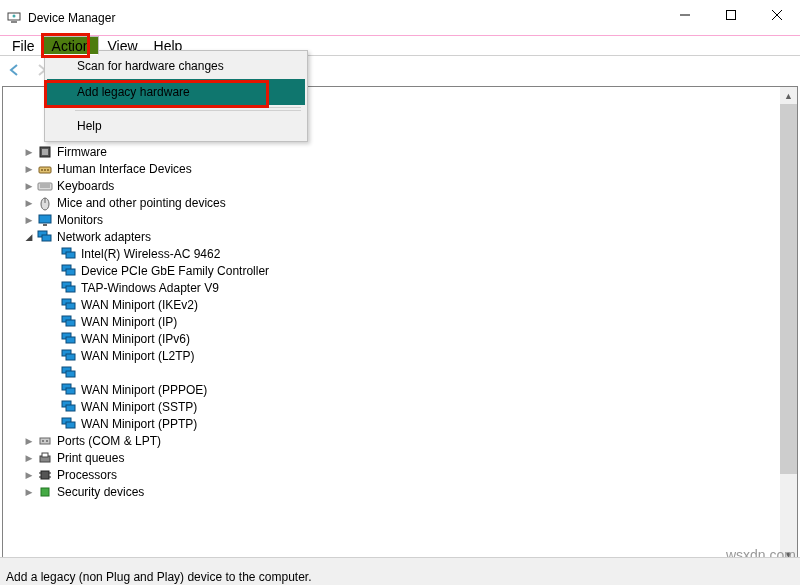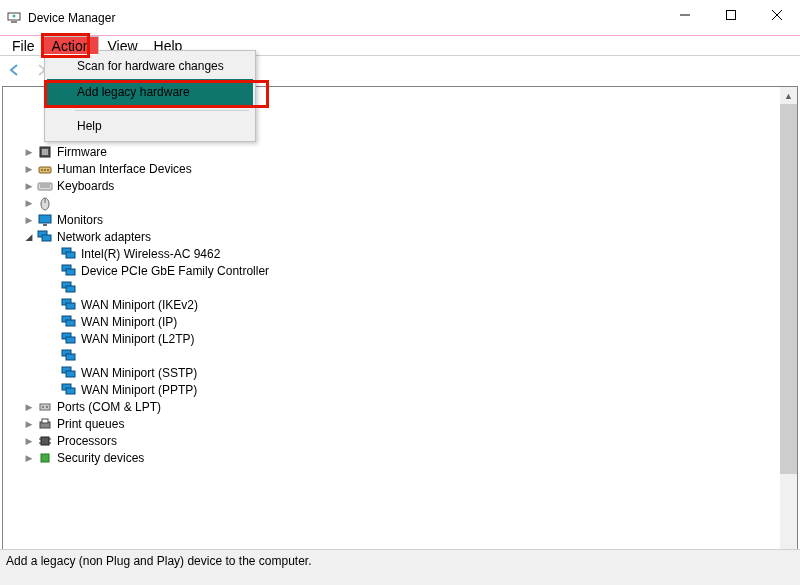--- a/index.html
+++ b/index.html
@@ -9,31 +9,31 @@
   .titlebar { height: 36px; display: flex; align-items: center; padding-left: 6px; border-bottom: 1px solid #f9a8d4; position: relative; }
   .titlebar .app-icon { width: 16px; height: 16px; margin-right: 6px; }
   .titlebar .title { font-size: 12px; color: #000; }
   .winbtns { position: absolute; right: 0; top: 0; height: 30px; display: flex; }
   .winbtn { width: 46px; height: 30px; display: flex; align-items: center; justify-content: center; font-size: 12px; color: #000; }
   .winbtn svg { stroke: #000; }
 
   
   .menubar { height: 20px; display: flex; align-items: stretch; padding-left: 4px; border-bottom: 1px solid #d0d0d0; position: relative; }
   .menuitem { font-size: 14px; padding: 2px 8px; display: flex; align-items: center; cursor: default; }
-  .menuitem.open { background: #ef4444; border: 1px solid #c0c0c0; border-bottom: 1px solid #fff; position: relative; z-index: 11; }
+  .menuitem.open { background: #4d7c0f; border: 1px solid #c0c0c0; border-bottom: 1px solid #fff; position: relative; z-index: 11; }
   .hl-action { position: absolute; left: 41px; top: -3px; width: 49px; height: 25px; border: 3px solid #e51400; pointer-events: none; z-index: 20; }
 
   
   .toolbar { height: 28px; display: flex; align-items: center; padding: 0 4px; border-bottom: 1px solid #d0d0d0; gap: 4px; }
   .tbtn { width: 22px; height: 22px; display: flex; align-items: center; justify-content: center; }
   .tbtn svg { opacity: 0.7; }
   .sep { width: 1px; height: 18px; background: #ccc; margin: 0 2px; }
 
   
-  .dropdown { position: absolute; left: 44px; top: 50px; width: 212px; background: #f0f0f0; border: 1px solid #c0c0c0; box-shadow: 2px 2px 4px rgba(0,0,0,0.2); z-index: 10; padding: 2px; }
+  .dropdown { position: absolute; left: 44px; top: 50px; width: 264px; background: #f0f0f0; border: 1px solid #c0c0c0; box-shadow: 2px 2px 4px rgba(0,0,0,0.2); z-index: 10; padding: 2px; }
   .dditem { font-size: 12px; padding: 6px 8px 6px 30px; cursor: default; color: #000; }
   .dditem.hover { background: #0f766e; }
   .ddsep { height: 1px; background: #d0d0d0; margin: 2px 4px 2px 28px; }
   .hl-add { position: absolute; left: 44px; top: 80px; width: 225px; height: 28px; border: 3px solid #e51400; pointer-events: none; z-index: 20; }
 
   
   .tree-wrap { position: absolute; left: 0; top: 78px; right: 0; bottom: 21px; background: #fff; overflow: hidden; }
   .tree-border { position: absolute; left: 2px; right: 2px; top: 8px; bottom: 0; border: 1px solid #828282; }
   .tree { position: absolute; left: 3px; right: 18px; top: 9px; bottom: 1px; overflow: hidden; padding-top: 56px; }
   .node { display: flex; align-items: center; height: 17px; font-size: 12px; color: #000; white-space: nowrap; }
@@ -45,21 +45,21 @@
   .l2 .chev { visibility: hidden; }
 
   
   .scrollbar { position: absolute; right: 3px; top: 9px; width: 17px; bottom: 1px; background: #f0f0f0; }
   .scrollbtn { width: 17px; height: 17px; display: flex; align-items: center; justify-content: center; color: #606060; font-size: 9px; }
   .scrollbtn.up { position: absolute; top: 0; }
   .scrollbtn.down { position: absolute; bottom: 0; }
   .thumb { position: absolute; left: 0; width: 17px; top: 17px; height: 370px; background: #cdcdcd; }
 
   
-  .statusbar { position: absolute; left: 0; right: 0; bottom: 0; height: 36px; background: #f0f0f0; border-top: 1px solid #d0d0d0; font-size: 12px; padding: 4px 6px; color: #000; }
+  .statusbar { position: absolute; left: 0; right: 0; bottom: 0; height: 28px; background: #f0f0f0; border-top: 1px solid #d0d0d0; font-size: 12px; padding: 12px 6px; color: #000; }
   .watermark { position: absolute; right: 4px; bottom: 22px; font-size: 14px; color: #999; }
 
   
   .ic svg { width: 16px; height: 16px; }
   .monitor rect.s { fill: #1e90d6; stroke: #0a4b7a; }
   .monitor rect.b { fill: #666; }
   .net .m2 { transform: translate(4px,4px); }
 </style>
 </head>
 <body>
@@ -165,20 +165,21 @@
     </div>
 
     <div class="node l1">
       <span class="chev">▶</span>
       <span class="ic">
           <svg>
             <ellipse cx="8" cy="9" rx="4" ry="6" fill="#ddd" stroke="#666"></ellipse>
             <line x1="8" y1="3" x2="8" y2="8" stroke="#666"></line>
           </svg>
         </span>
+      <span>Mice and other pointing devices</span>
     </div>
 
     <div class="node l1">
       <span class="chev">▶</span>
       <span class="ic monitor">
           <svg>
             <rect class="s" x="2" y="3" width="12" height="8"></rect>
             <rect class="b" x="6" y="12" width="4" height="2"></rect>
           </svg>
         </span>
@@ -218,20 +219,21 @@
           <span>Device PCIe GbE Family Controller</span>
         </div>
         <div class="node l2">
           <span class="chev">▶</span>
           <span class="ic">
             <svg>
               <rect x="1" y="2" width="9" height="6" fill="#1e90d6" stroke="#0a4b7a"></rect>
               <rect x="5" y="6" width="9" height="6" fill="#1e90d6" stroke="#0a4b7a"></rect>
             </svg>
           </span>
+          <span>TAP-Windows Adapter V9</span>
         </div>
         <div class="node l2">
           <span class="chev">▶</span>
           <span class="ic">
             <svg>
               <rect x="1" y="2" width="9" height="6" fill="#1e90d6" stroke="#0a4b7a"></rect>
               <rect x="5" y="6" width="9" height="6" fill="#1e90d6" stroke="#0a4b7a"></rect>
             </svg>
           </span>
           <span>WAN Miniport (IKEv2)</span>
@@ -247,30 +249,50 @@
           <span>WAN Miniport (IP)</span>
         </div>
         <div class="node l2">
           <span class="chev">▶</span>
           <span class="ic">
             <svg>
               <rect x="1" y="2" width="9" height="6" fill="#1e90d6" stroke="#0a4b7a"></rect>
               <rect x="5" y="6" width="9" height="6" fill="#1e90d6" stroke="#0a4b7a"></rect>
             </svg>
           </span>
+          <span>WAN Miniport (IPv6)</span>
+        </div>
+        <div class="node l2">
+          <span class="chev">▶</span>
+          <span class="ic">
+            <svg>
+              <rect x="1" y="2" width="9" height="6" fill="#1e90d6" stroke="#0a4b7a"></rect>
+              <rect x="5" y="6" width="9" height="6" fill="#1e90d6" stroke="#0a4b7a"></rect>
+            </svg>
+          </span>
           <span>WAN Miniport (L2TP)</span>
         </div>
         <div class="node l2">
           <span class="chev">▶</span>
           <span class="ic">
             <svg>
               <rect x="1" y="2" width="9" height="6" fill="#1e90d6" stroke="#0a4b7a"></rect>
               <rect x="5" y="6" width="9" height="6" fill="#1e90d6" stroke="#0a4b7a"></rect>
             </svg>
           </span>
+        </div>
+        <div class="node l2">
+          <span class="chev">▶</span>
+          <span class="ic">
+            <svg>
+              <rect x="1" y="2" width="9" height="6" fill="#1e90d6" stroke="#0a4b7a"></rect>
+              <rect x="5" y="6" width="9" height="6" fill="#1e90d6" stroke="#0a4b7a"></rect>
+            </svg>
+          </span>
+          <span>WAN Miniport (PPPOE)</span>
         </div>
         <div class="node l2">
           <span class="chev">▶</span>
           <span class="ic">
             <svg>
               <rect x="1" y="2" width="9" height="6" fill="#1e90d6" stroke="#0a4b7a"></rect>
               <rect x="5" y="6" width="9" height="6" fill="#1e90d6" stroke="#0a4b7a"></rect>
             </svg>
           </span>
           <span>WAN Miniport (SSTP)</span>

